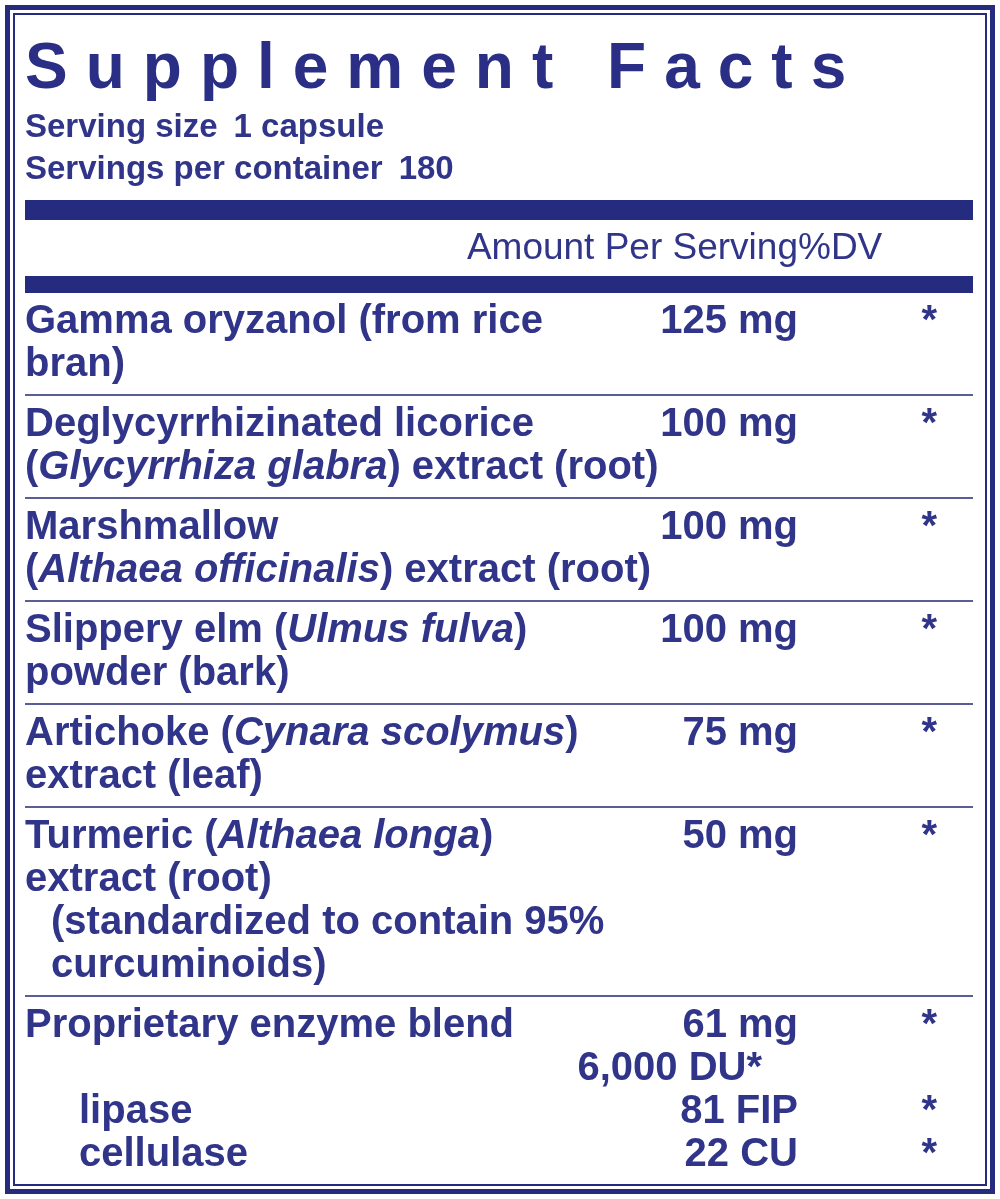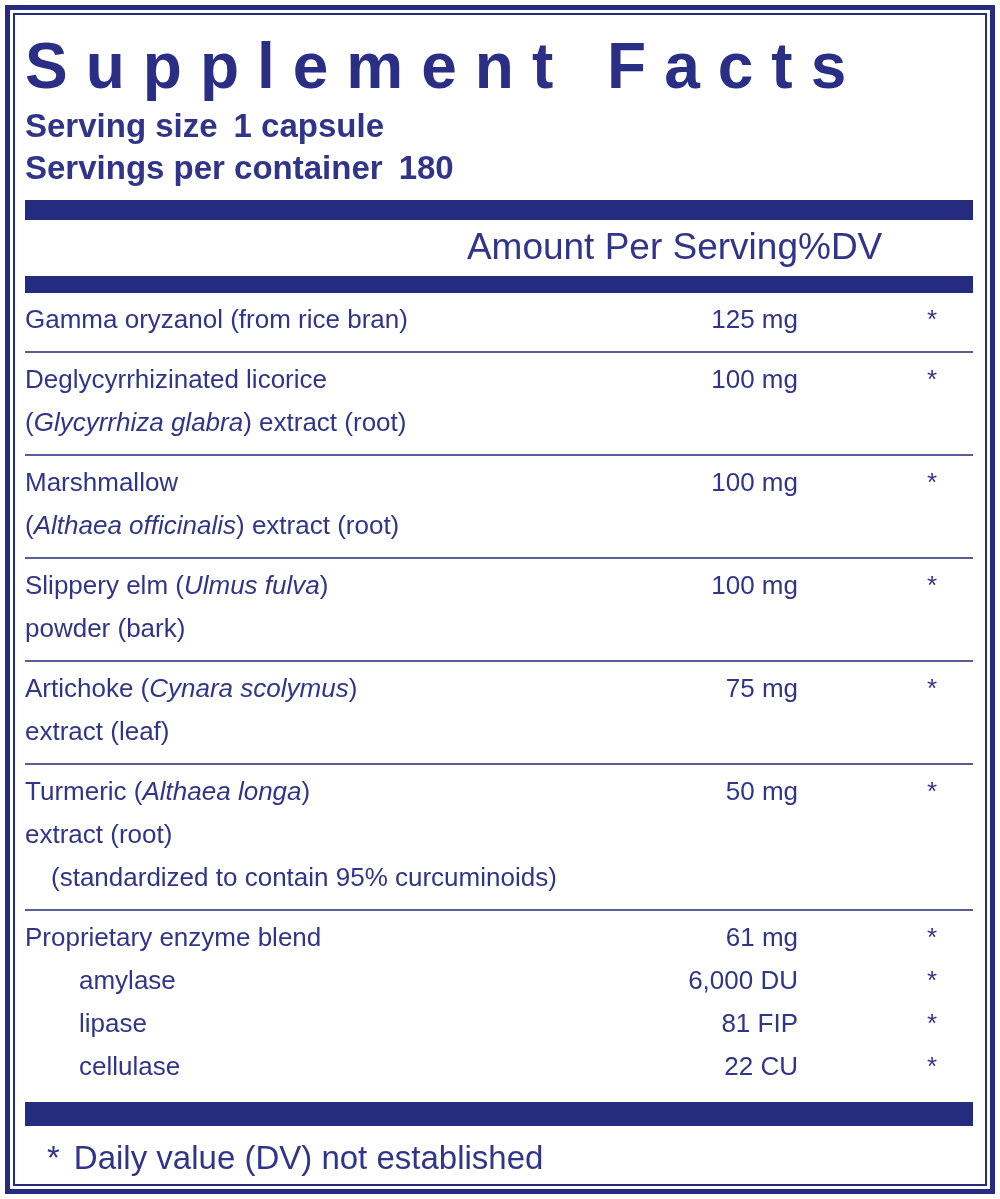--- a/index.html
+++ b/index.html
@@ -33,21 +33,21 @@
   .grid-line {
     display: grid; grid-template-columns: 1fr auto 175px;
     align-items: baseline;
   }
   .col-header-row { padding: 7px 0 9px 0; font-weight: normal; font-size: 37px; line-height: 40px; }
   .col-amount-header { text-align: right; }
   .col-dv-header { text-align: left; padding-right: 10px; }
   .rows { }
   .row { padding: 5px 0 10px 0; }
   .row + .row { border-top: 2px solid var(--separator, #5a5e97); }
-  .line { font-size: 26px; line-height: 43px; }
+  .line { font-size: 40px; line-height: 43px; font-weight: bold; }
   .line .name { padding-right: 10px; }
   .line .amount { text-align: right; white-space: nowrap; }
   .line .dv { text-align: right; padding-right: 36px; }
   .ind1 { padding-left: 26px; }
   .ind2 { padding-left: 54px; }
   em { font-style: italic; }
   .footnote { font-size: 33px; line-height: 42px; padding: 11px 0 0 22px; }
   .footnote .fn-symbol { margin-right: 14px; }
 </style>
 </head>
@@ -148,21 +148,20 @@
             <span class="dv"></span>
           </div>
         </div>
         <div class="row">
           <div class="grid-line line">
             <span class="name"><span>Proprietary enzyme blend</span></span>
             <span class="amount">61 mg</span>
             <span class="dv">*</span>
           </div>
           <div class="grid-line line">
-            <span class="name ind2"><span>amylase</span></span>
             <span class="amount">6,000 DU</span>
             <span class="dv">*</span>
           </div>
           <div class="grid-line line">
             <span class="name ind2"><span>lipase</span></span>
             <span class="amount">81 FIP</span>
             <span class="dv">*</span>
           </div>
           <div class="grid-line line">
             <span class="name ind2"><span>cellulase</span></span>

